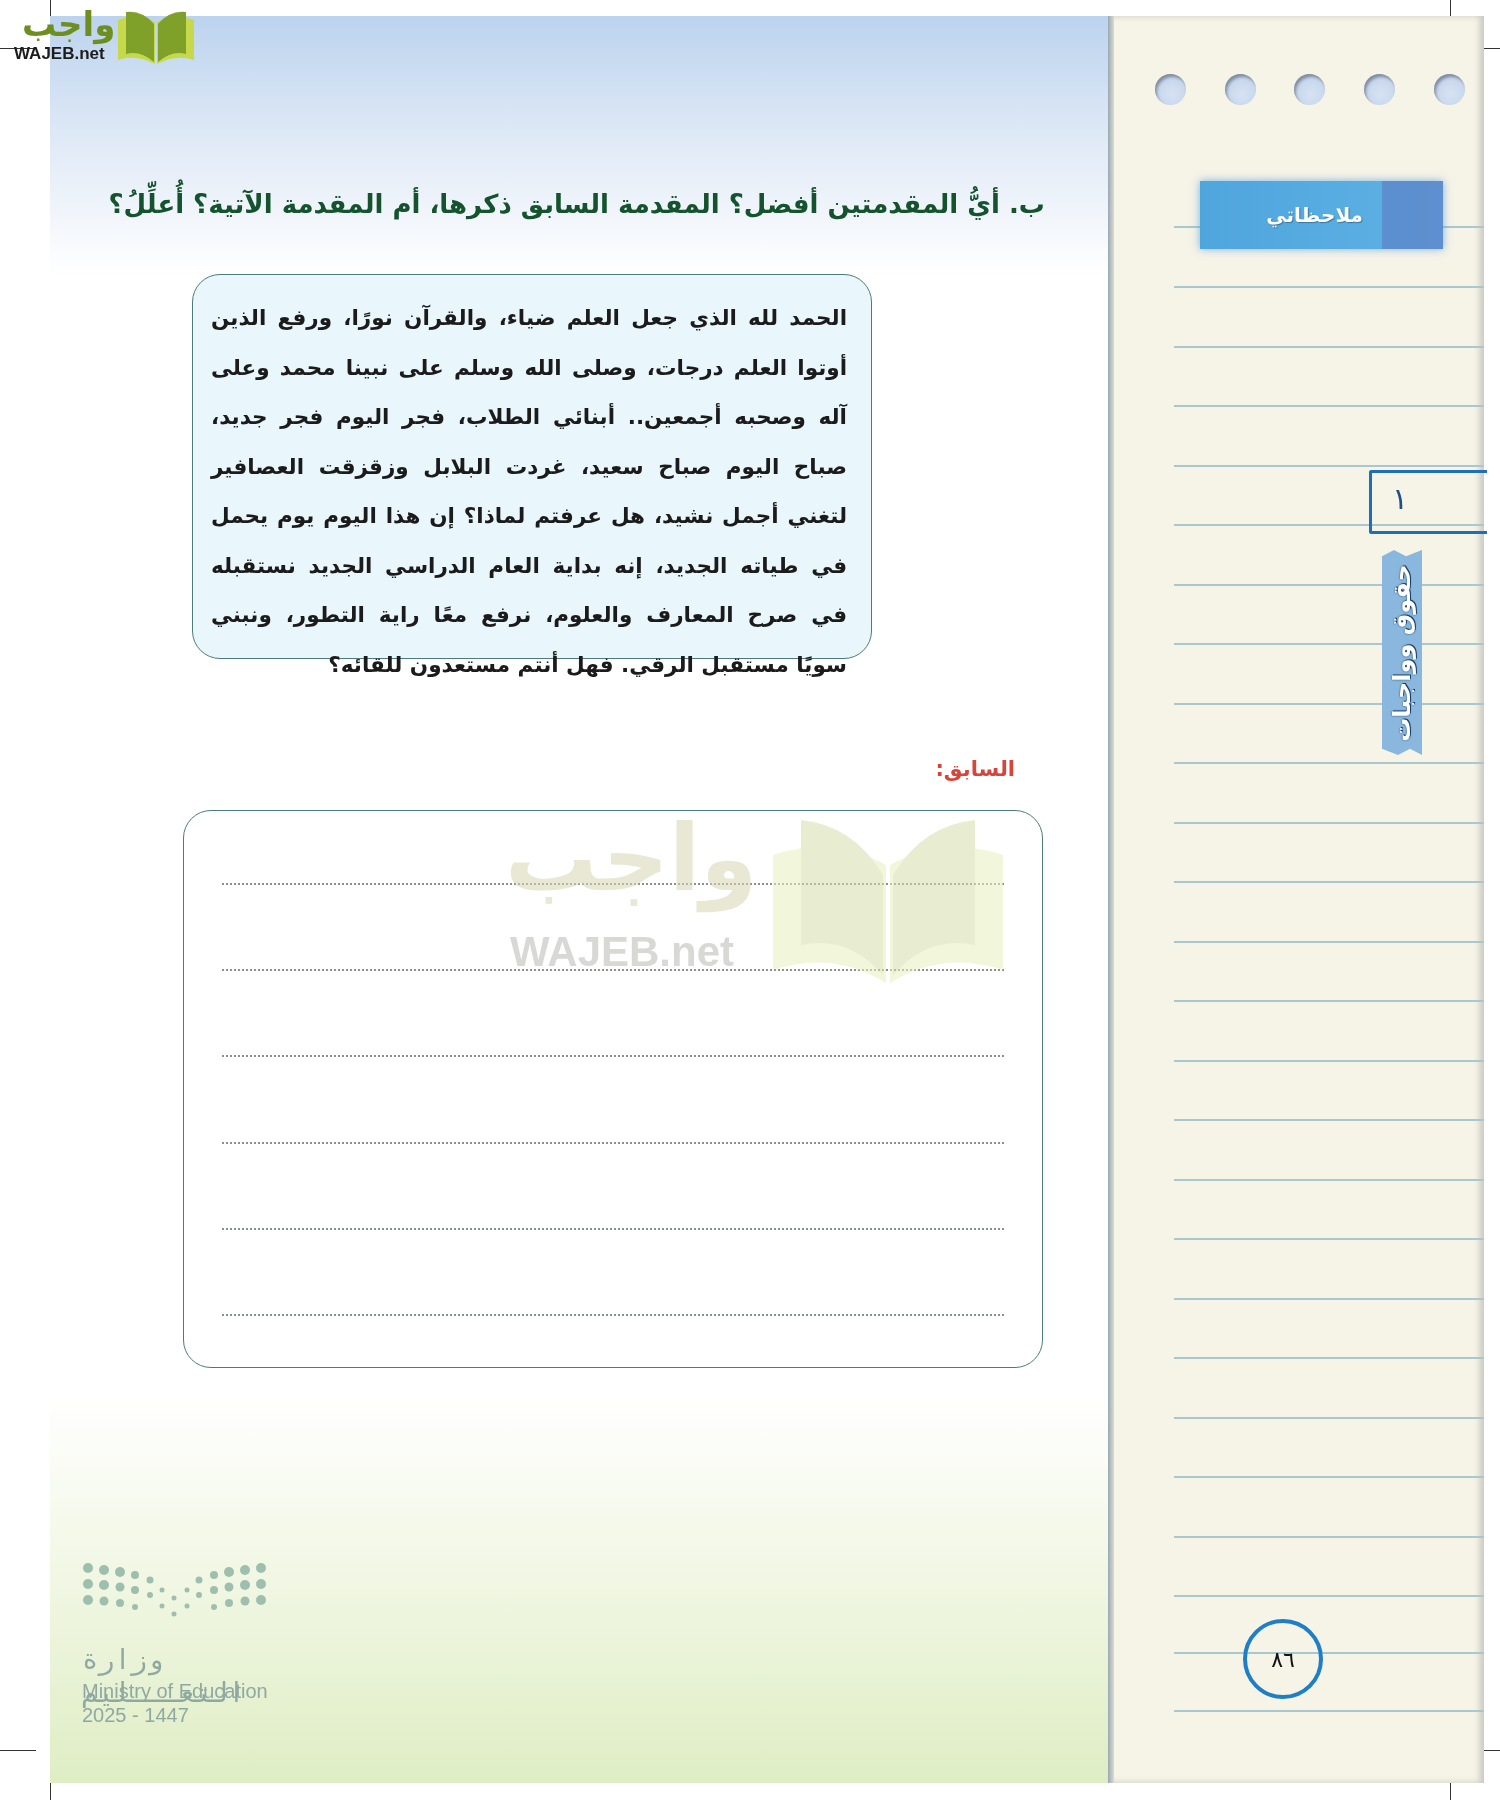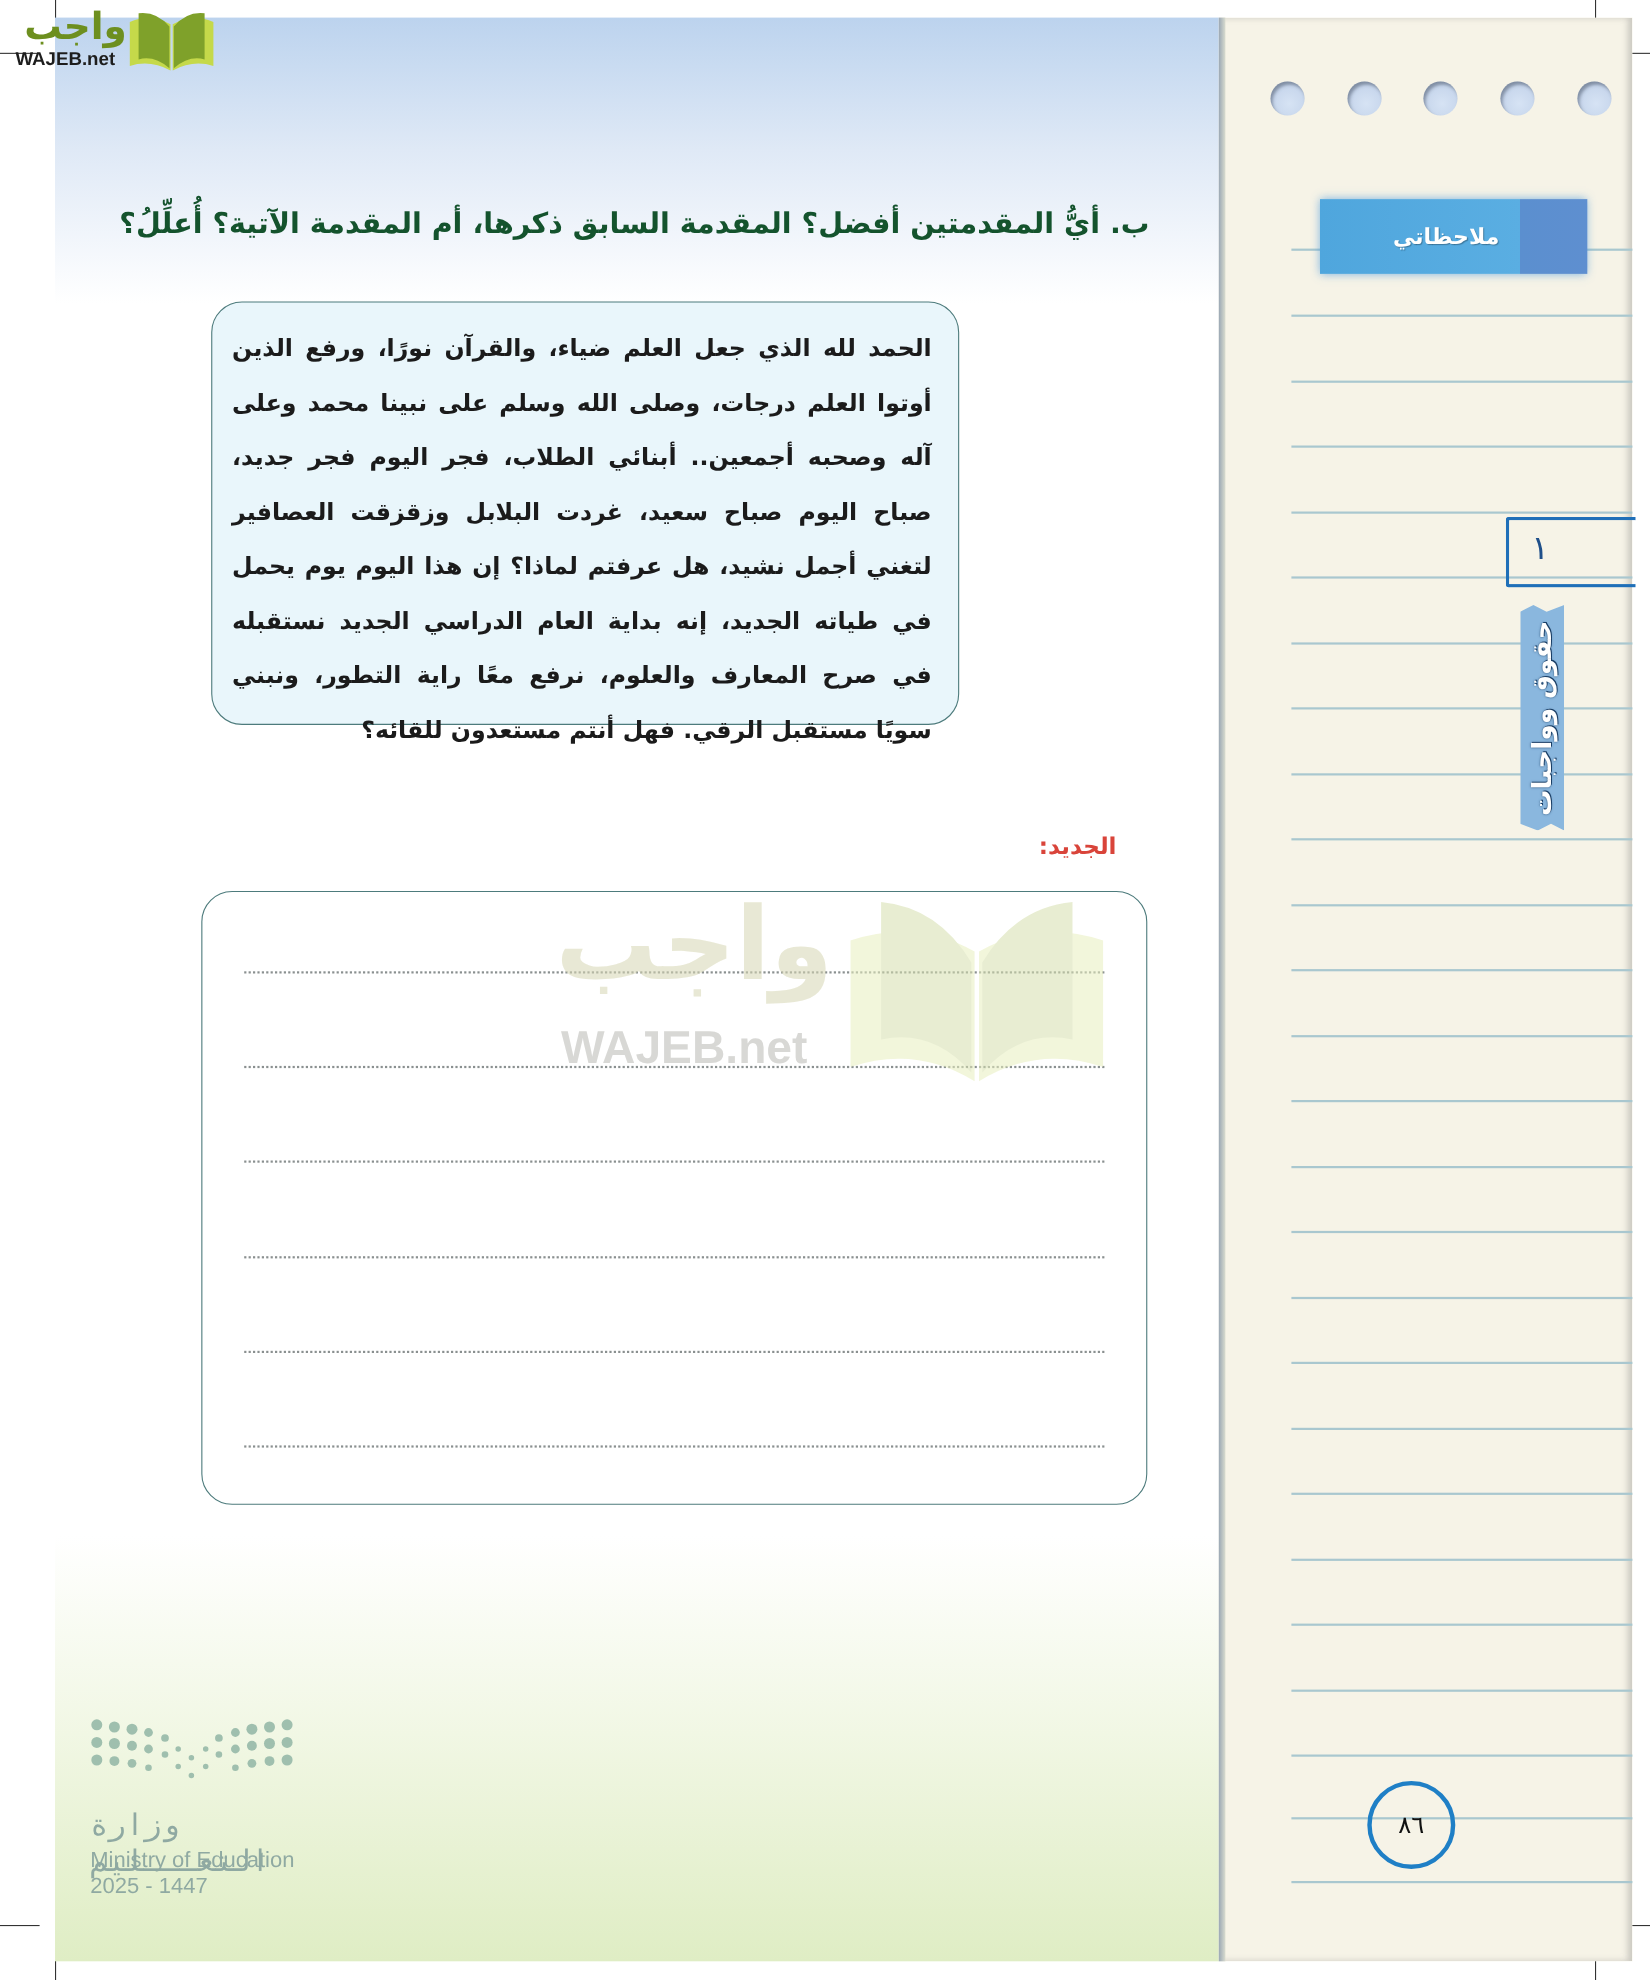--- a/index.html
+++ b/index.html
@@ -80,21 +80,21 @@
     <path d="M70 4 Q54 2 42 16 L42 54 Q56 42 70 46 Z" fill="#7fa12a"></path>
   </svg>
 </div>
 
 <div class="question">ب. أيُّ المقدمتين أفضل؟ المقدمة السابق ذكرها، أم المقدمة الآتية؟ أُعلِّلُ؟</div>
 
 <div class="text-box">
   <p>الحمد لله الذي  جعل العلم ضياء، والقرآن نورًا، ورفع الذين أوتوا العلم درجات، وصلى الله وسلم على نبينا محمد وعلى آله وصحبه أجمعين.. أبنائي الطلاب، فجر اليوم فجر جديد، صباح اليوم صباح سعيد، غردت البلابل وزقزقت العصافير لتغني أجمل نشيد، هل عرفتم لماذا؟ إن هذا اليوم يوم يحمل في طياته الجديد، إنه بداية العام الدراسي الجديد نستقبله في صرح المعارف والعلوم، نرفع معًا راية التطور، ونبني سويًا مستقبل الرقي. فهل أنتم مستعدون للقائه؟</p>
 </div>
 
-<div class="reason-label">الجديد:</div>
+<div class="reason-label">السابق:</div>
 
 <div class="answer-box">
   <div class="dots" style="top:72px;"></div>
   <div class="dots" style="top:158px;"></div>
   <div class="dots" style="top:244px;"></div>
   <div class="dots" style="top:331px;"></div>
   <div class="dots" style="top:417px;"></div>
   <div class="dots" style="top:503px;"></div>
 </div>
 

